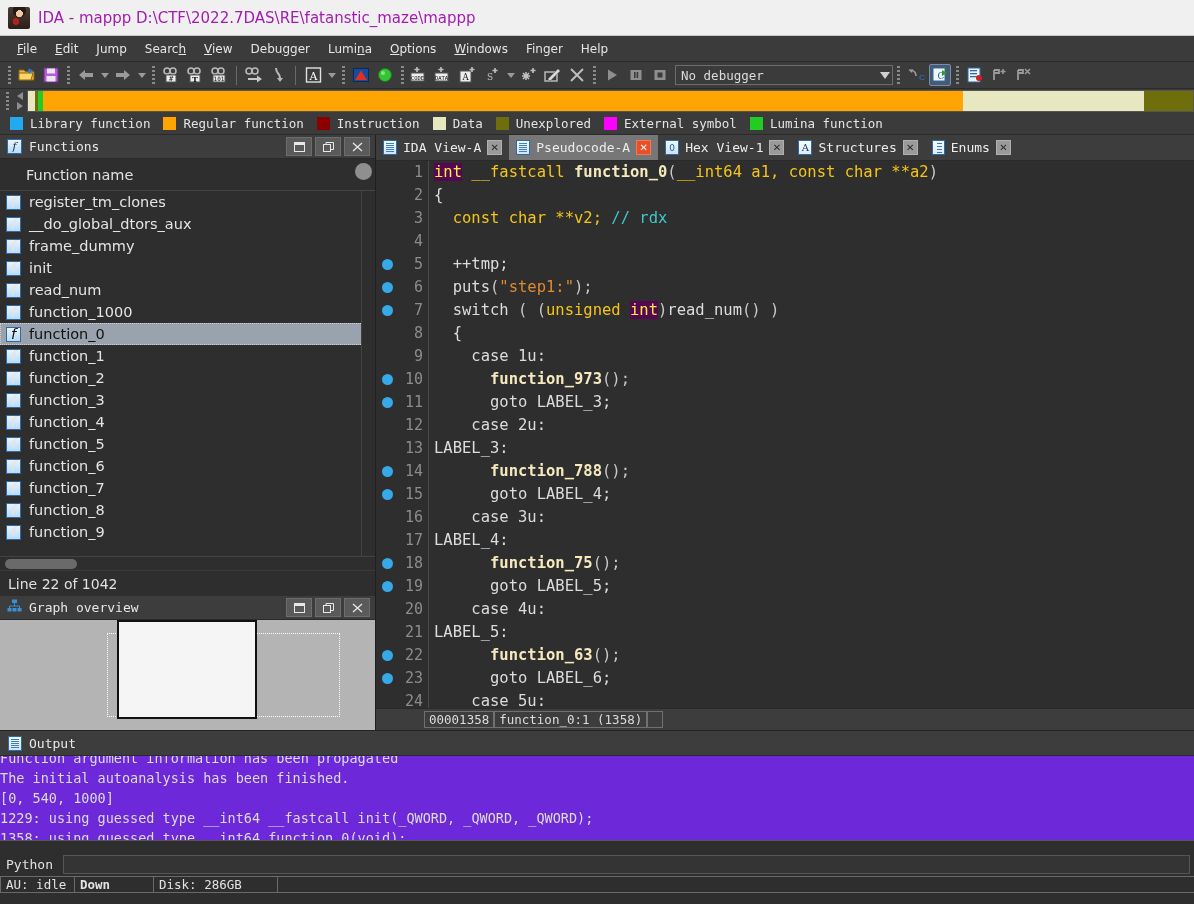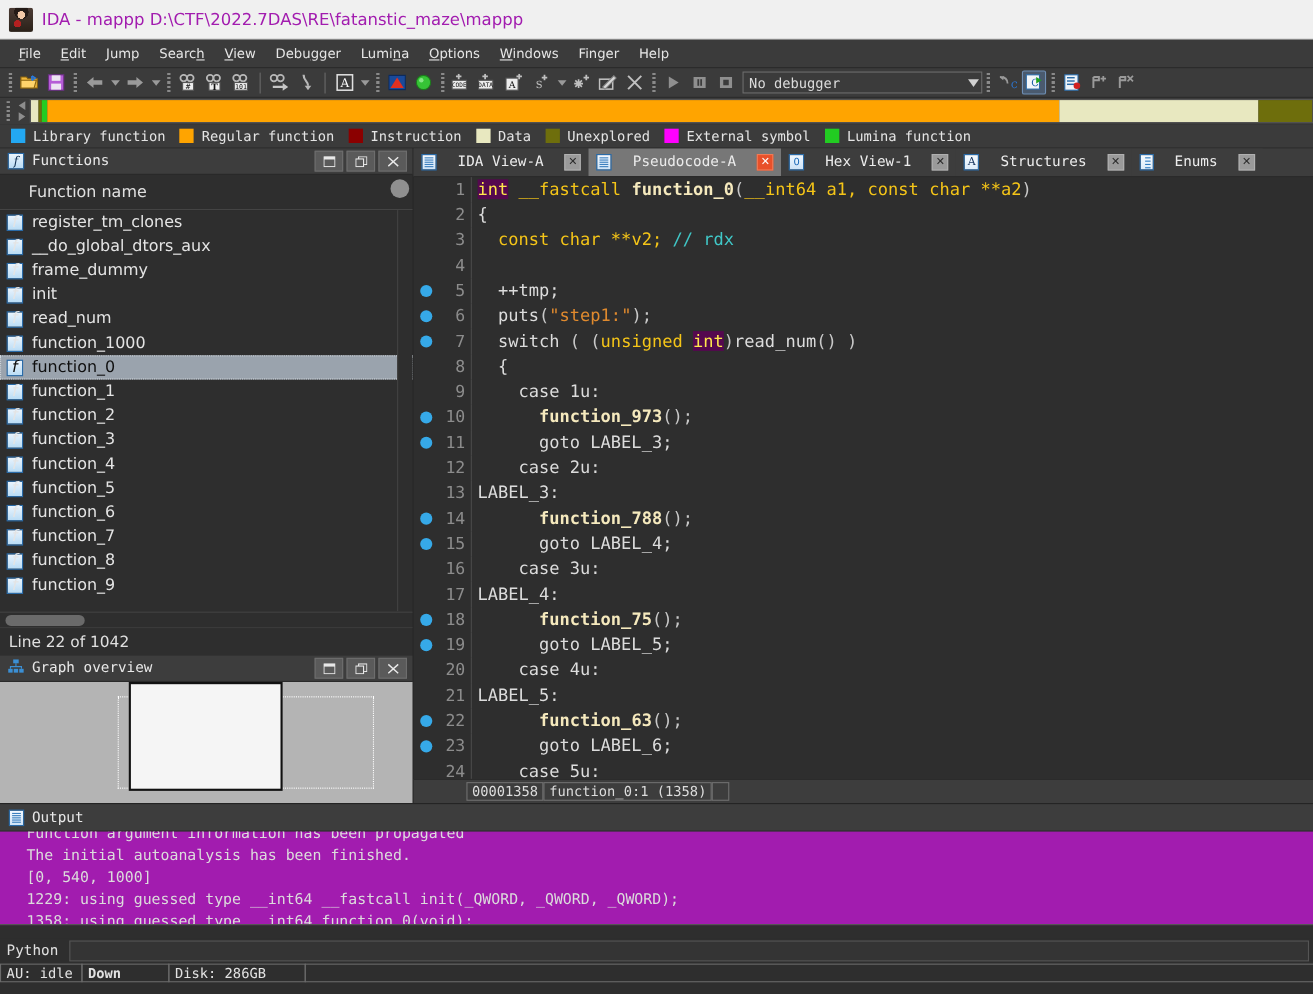--- a/index.html
+++ b/index.html
@@ -351,21 +351,21 @@
   .tabbar {
     height: 26px;
     background: #3d3d3d;
     display: flex;
     align-items: stretch;
     border-bottom: 1px solid #2a2a2a;
   }
   .tab {
     display: flex;
     align-items: center;
-    gap: 19px;
+    gap: 6px;
     padding: 0 7px;
     cursor: default;
     background: #3d3d3d;
   }
   .tab.active { background: #777777; }
   .tab .tlabel {
     font-family: "DejaVu Sans Mono", monospace;
     font-size: 13px;
     color: #ececec;
     white-space: nowrap;
@@ -499,23 +499,23 @@
     border-top: 1px solid #242424;
     border-bottom: 1px solid #2a2a2a;
   }
   .output-title span {
     font-family: "DejaVu Sans Mono", monospace;
     font-size: 13px;
     color: #e8e8e8;
   }
   .output-body {
     height: 85px;
-    background: #a21caf;
+    background: #6d28d9;
     overflow: hidden;
-    padding-left: 24px;
+    padding-left: 0;
     border-bottom: 1px solid #555;
   }
   .out-line {
     font-family: "DejaVu Sans Mono", monospace;
     font-size: 13.5px;
     line-height: 20px;
     color: #dcdcdc;
     white-space: pre;
   }
   .out-line.clipped { margin-top: -8px; }

